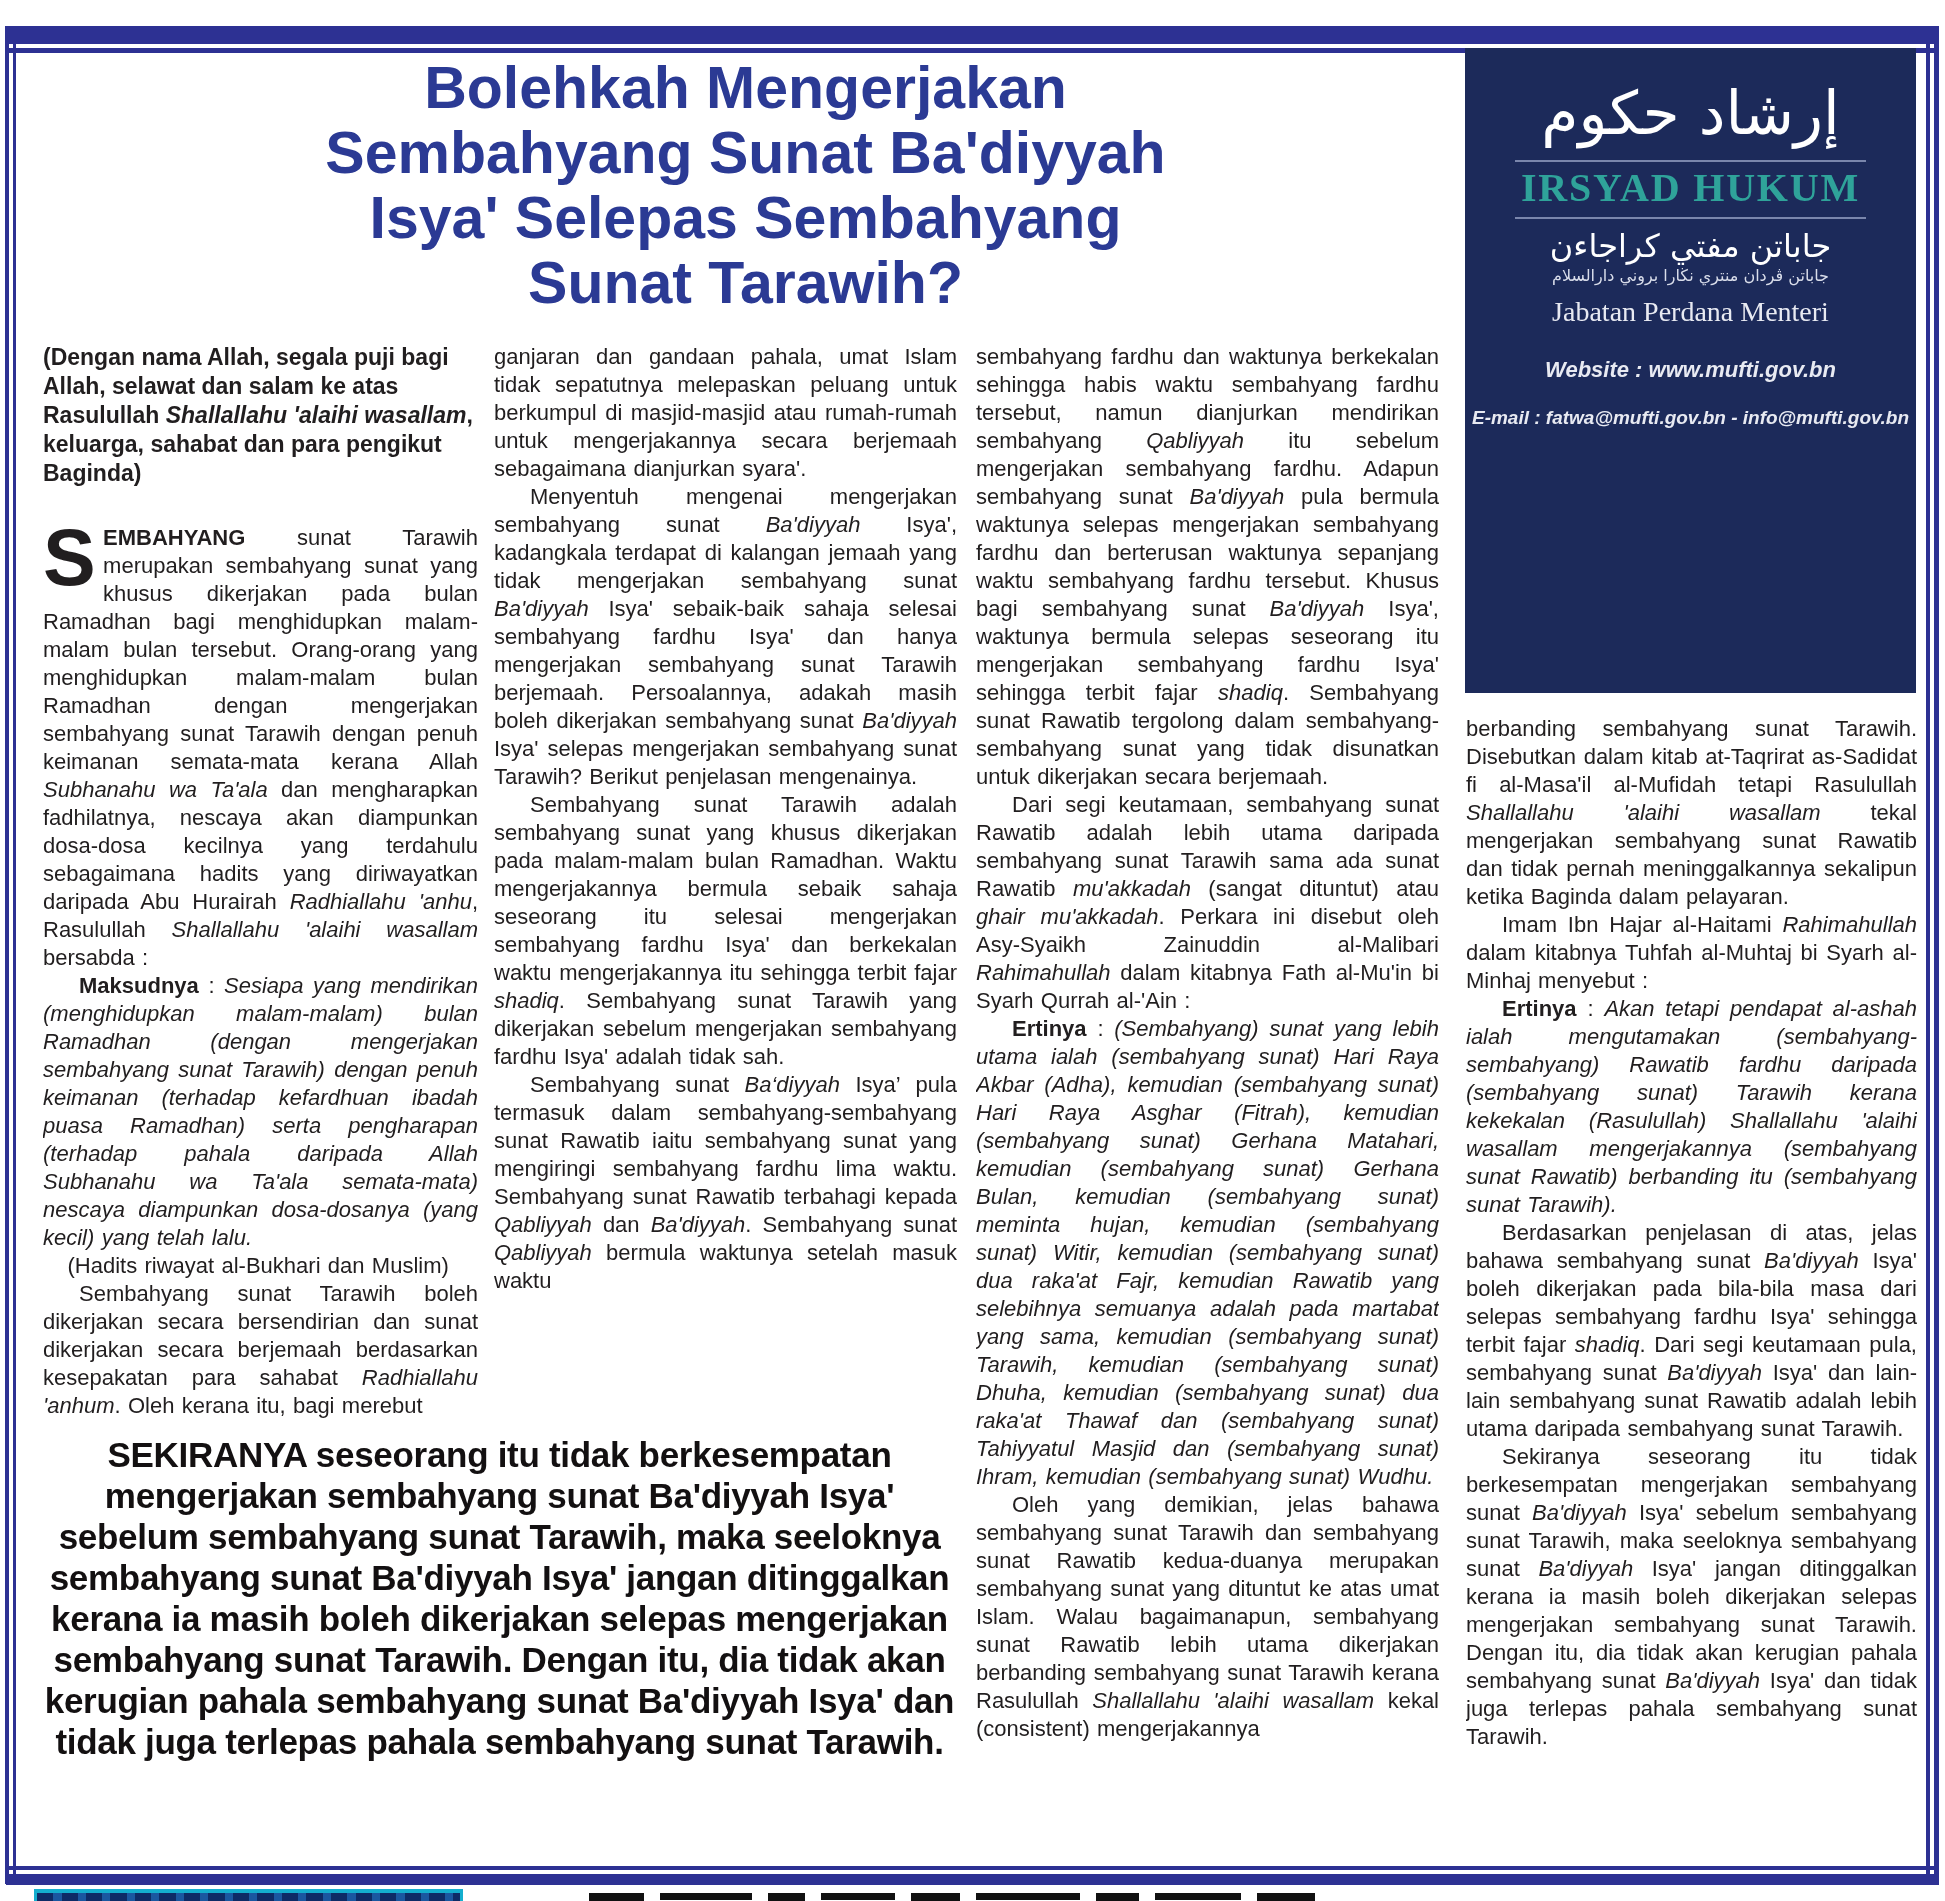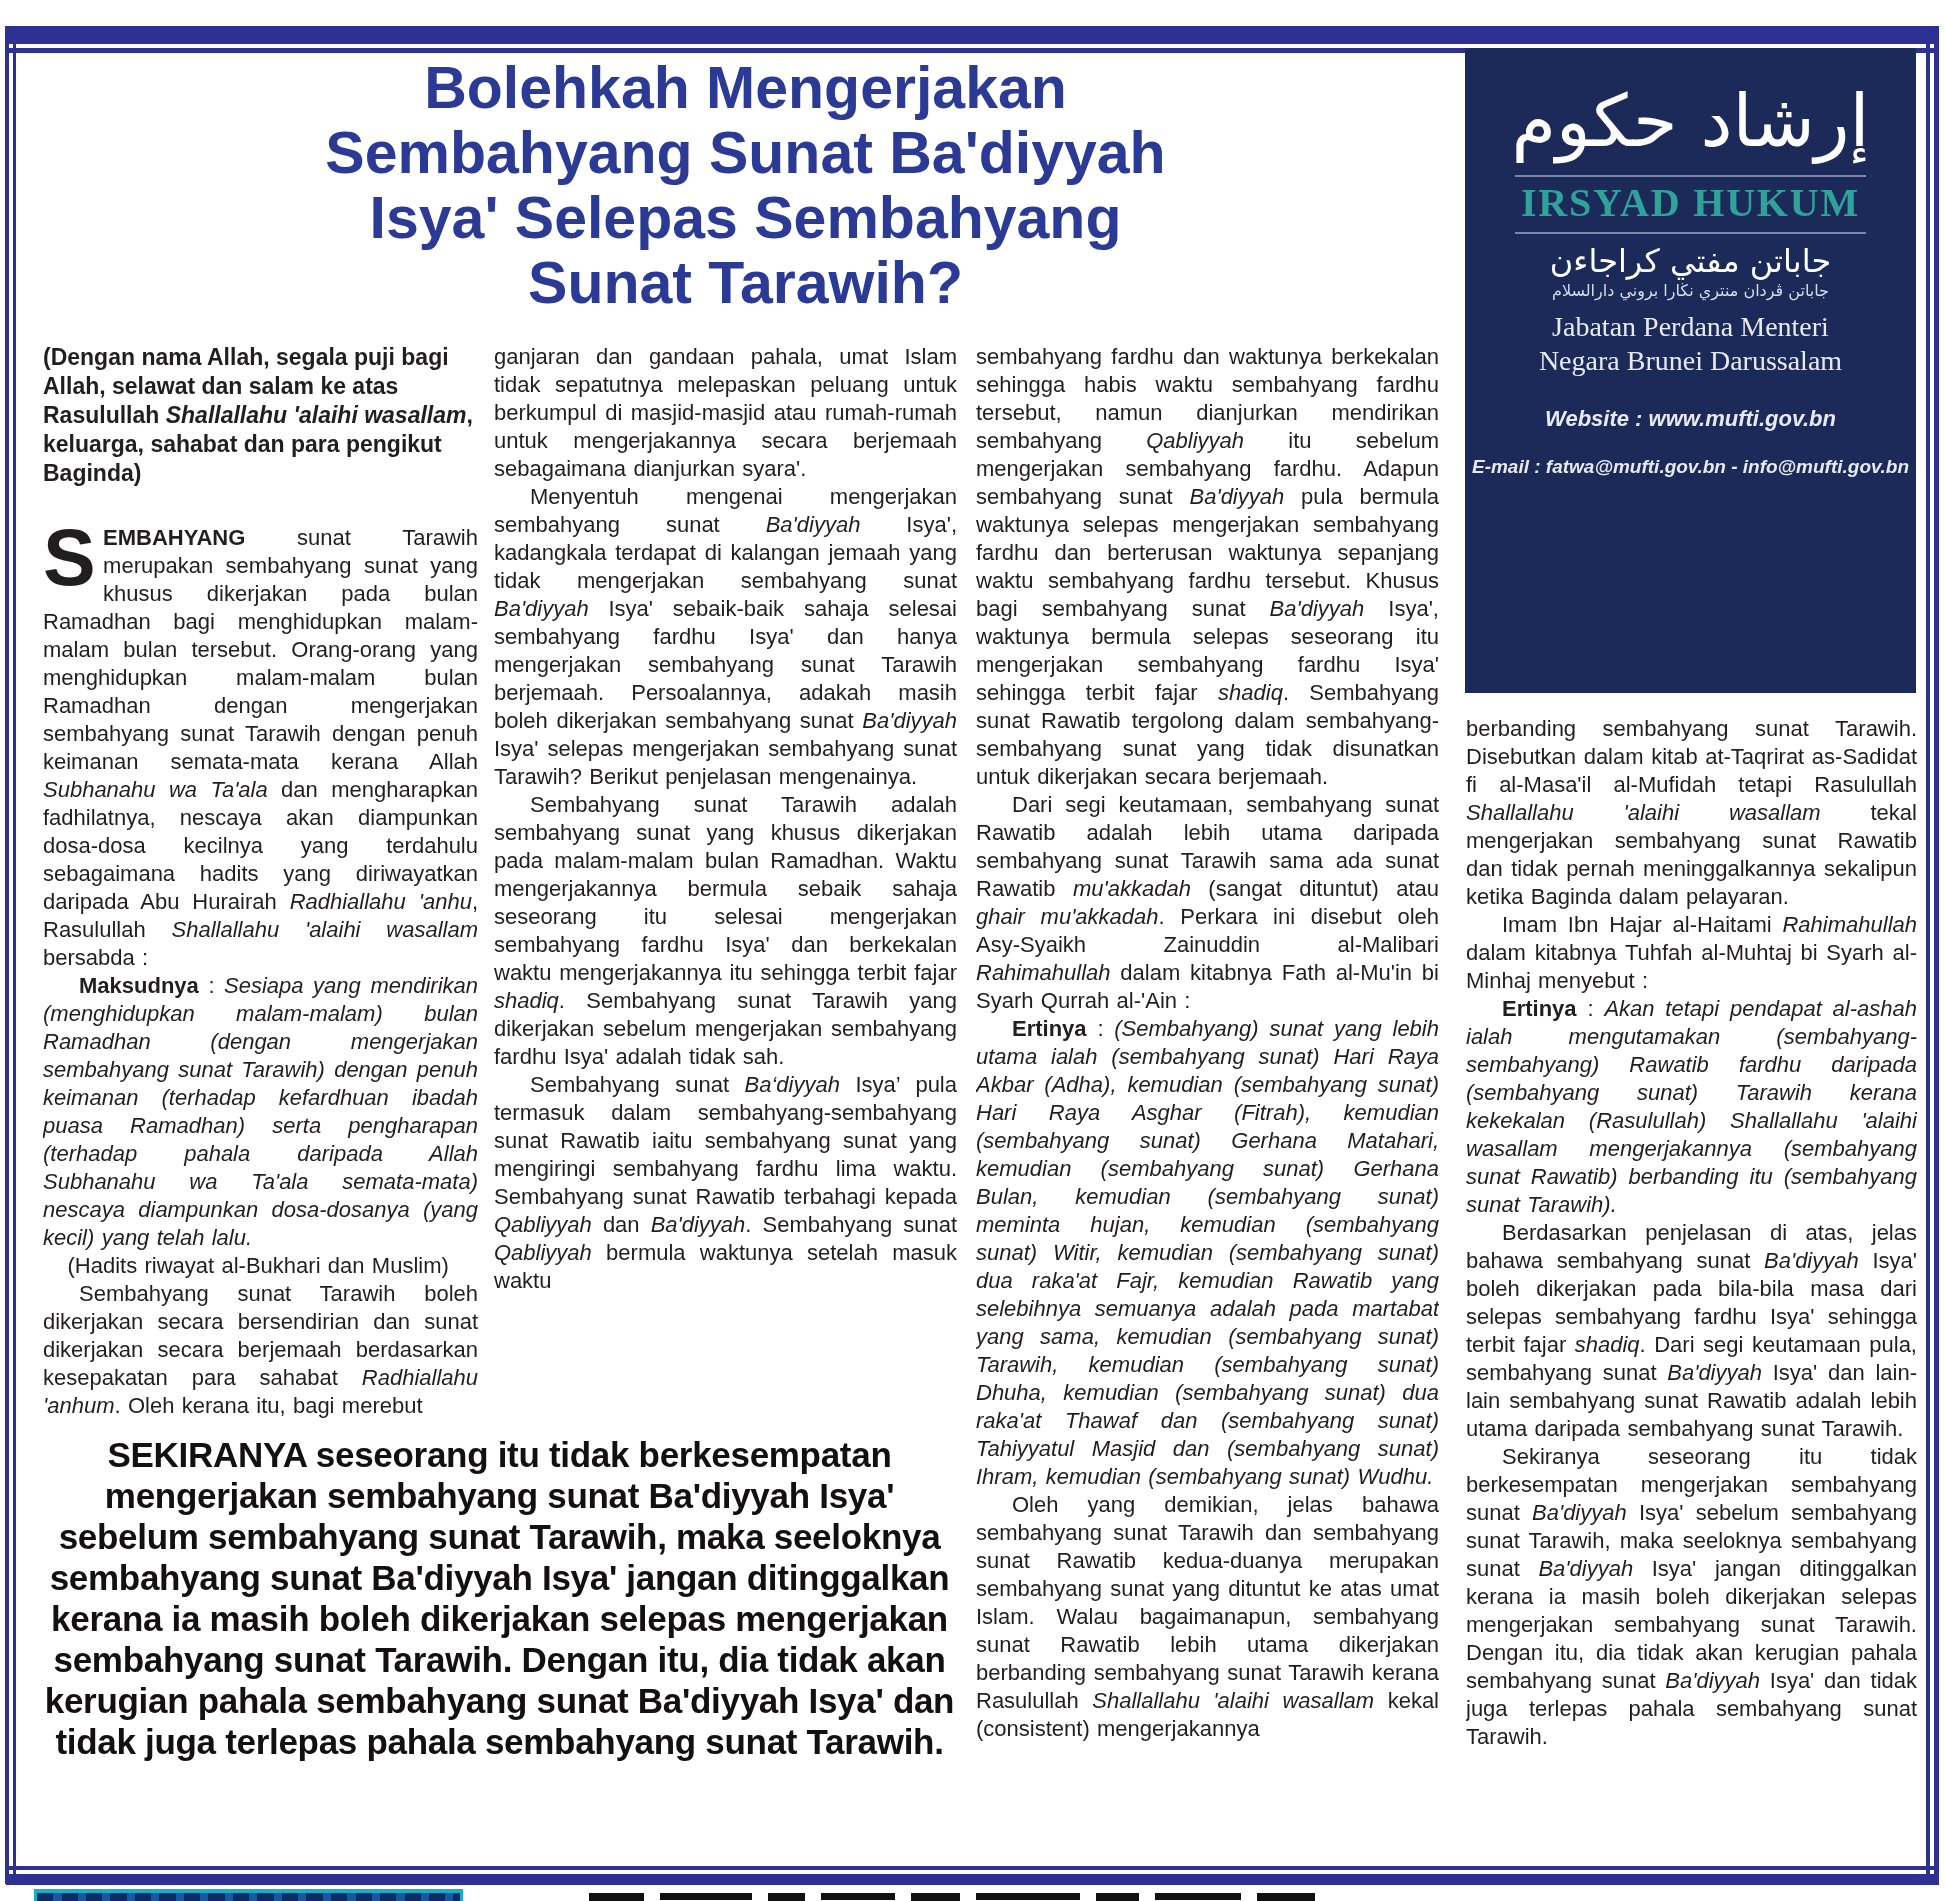--- a/index.html
+++ b/index.html
@@ -37,21 +37,21 @@
   }
   .title span{display:block;}
 
   
   .logo{
     position:absolute;left:1465px;top:48px;width:451px;height:645px;
     background:var(--logo-bg);color:var(--logo-text);text-align:center;
     padding-top:22px;
   }
   .logo .arabic-main{
-    font-family:"DejaVu Sans",sans-serif;font-size:72px;line-height:1.25;
+    font-family:"DejaVu Sans",sans-serif;font-size:60px;line-height:1.25;
     color:#fff;margin-top:6.1px;
   }
   .logo .logo-rule{width:78%;height:2.5px;background:var(--logo-rule);margin:8.6px auto 6.1px auto;}
   .logo .logo-name{
     font-family:"Liberation Serif","DejaVu Serif",serif;font-weight:bold;
     color:var(--teal);font-size:40px;letter-spacing:1.8px;line-height:1.0;
   }
   .logo .jawi1{font-family:"DejaVu Sans",sans-serif;font-size:32px;line-height:1.25;color:#fff;margin-top:7px;}
   .logo .jawi2{font-family:"DejaVu Sans",sans-serif;font-size:16px;line-height:1.3;color:#D9DDEA;}
   .logo .dept{font-family:"Liberation Serif","DejaVu Serif",serif;font-size:28px;line-height:34px;margin-top:7.4px;}
@@ -132,21 +132,20 @@
 
 <aside class="logo">
   <div class="arabic-main">إرشاد حكوم</div>
   <div class="logo-rule"></div>
   <div class="logo-name">IRSYAD HUKUM</div>
   <div class="logo-rule"></div>
   <div class="jawi1">جاباتن مفتي كراجاءن</div>
   <div class="jawi2">جاباتن ڤردان منتري نڬارا بروني دارالسلام</div>
   <div class="dept">
     <div>Jabatan Perdana Menteri</div>
-    <div>Negara Brunei Darussalam</div>
   </div>
   <div class="site">Website : www.mufti.gov.bn</div>
   <div class="mail">E-mail : fatwa@mufti.gov.bn - info@mufti.gov.bn</div>
 </aside>
 
 <div class="col col-1">
   <p class="intro"><span class="seg-b">(Dengan nama Allah, segala puji bagi Allah, selawat dan salam ke atas Rasulullah </span><span class="seg-bi">Shallallahu 'alaihi wasallam</span><span class="seg-b">, keluarga, sahabat dan para pengikut Baginda)</span></p>
   <p class="body"><span class="dropcap">S</span><span><span class="seg-b">EMBAHYANG</span><span> sunat Tarawih merupakan sembahyang sunat yang khusus dikerjakan pada bulan Ramadhan bagi menghidupkan malam-malam bulan tersebut. Orang-orang yang menghidupkan malam-malam bulan Ramadhan dengan mengerjakan sembahyang sunat Tarawih dengan penuh keimanan semata-mata kerana Allah </span><span class="seg-i">Subhanahu wa Ta'ala</span><span> dan mengharapkan fadhilatnya, nescaya akan diampunkan dosa-dosa kecilnya yang terdahulu sebagaimana hadits yang diriwayatkan daripada Abu Hurairah </span><span class="seg-i">Radhiallahu 'anhu</span><span>, Rasulullah </span><span class="seg-i">Shallallahu 'alaihi wasallam</span><span> bersabda :</span></span></p>
   <p class="body indent"><span class="seg-b">Maksudnya</span><span> : </span><span class="seg-i">Sesiapa yang mendirikan (menghidupkan malam-malam) bulan Ramadhan (dengan mengerjakan sembahyang sunat Tarawih) dengan penuh keimanan (terhadap kefardhuan ibadah puasa Ramadhan) serta pengharapan (terhadap pahala daripada Allah Subhanahu wa Ta'ala semata-mata) nescaya diampunkan dosa-dosanya (yang kecil) yang telah lalu.</span></p>
   <p class="body hadith"><span>(Hadits riwayat al-Bukhari dan Muslim)</span></p>

